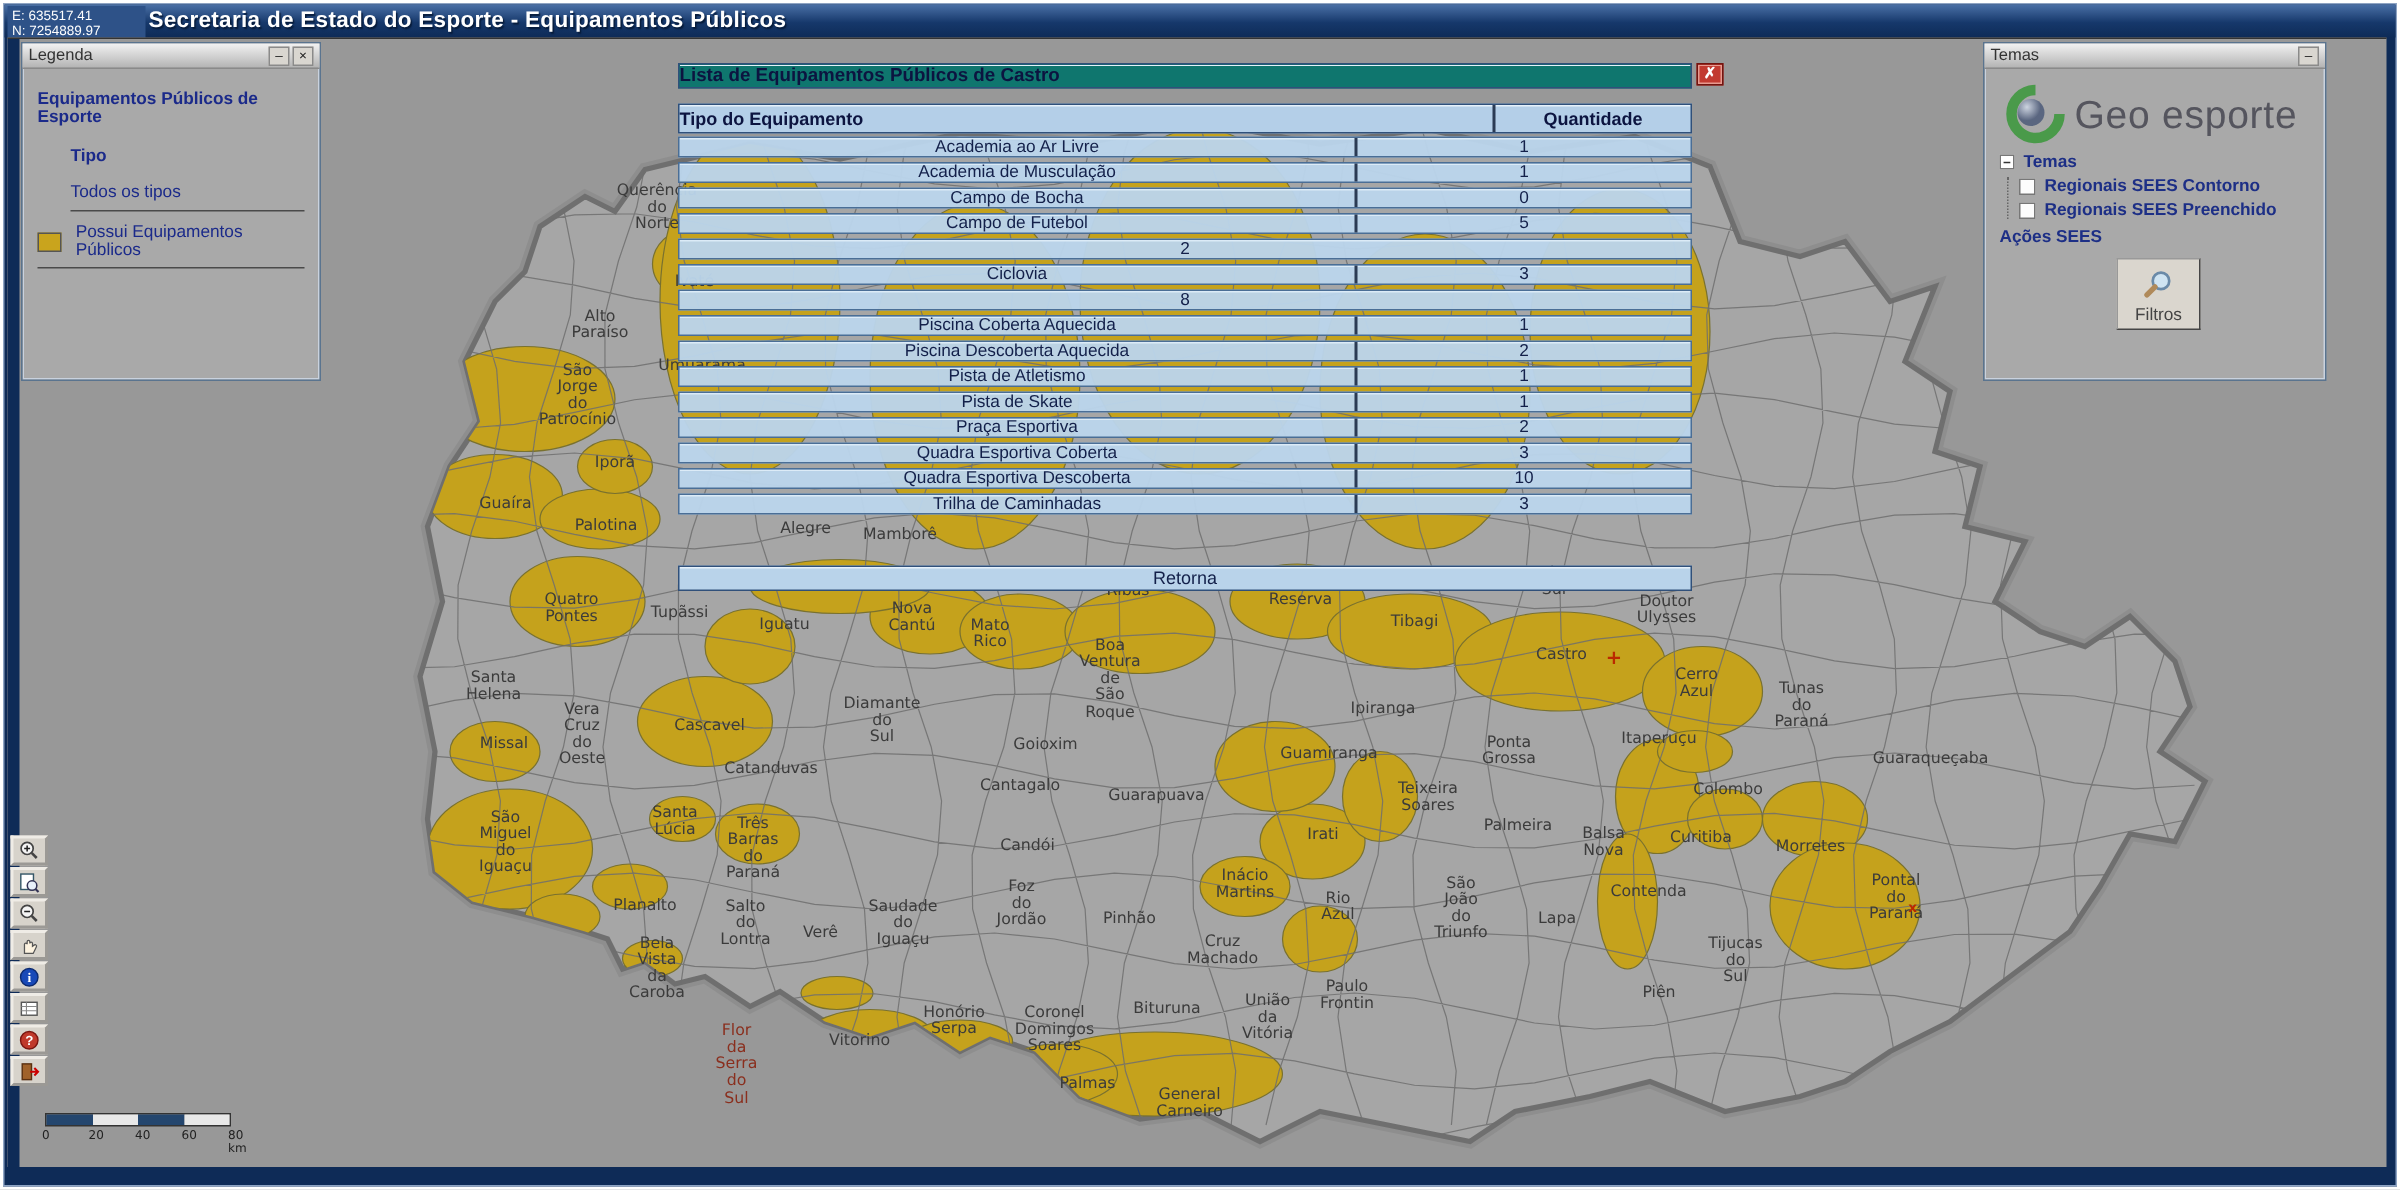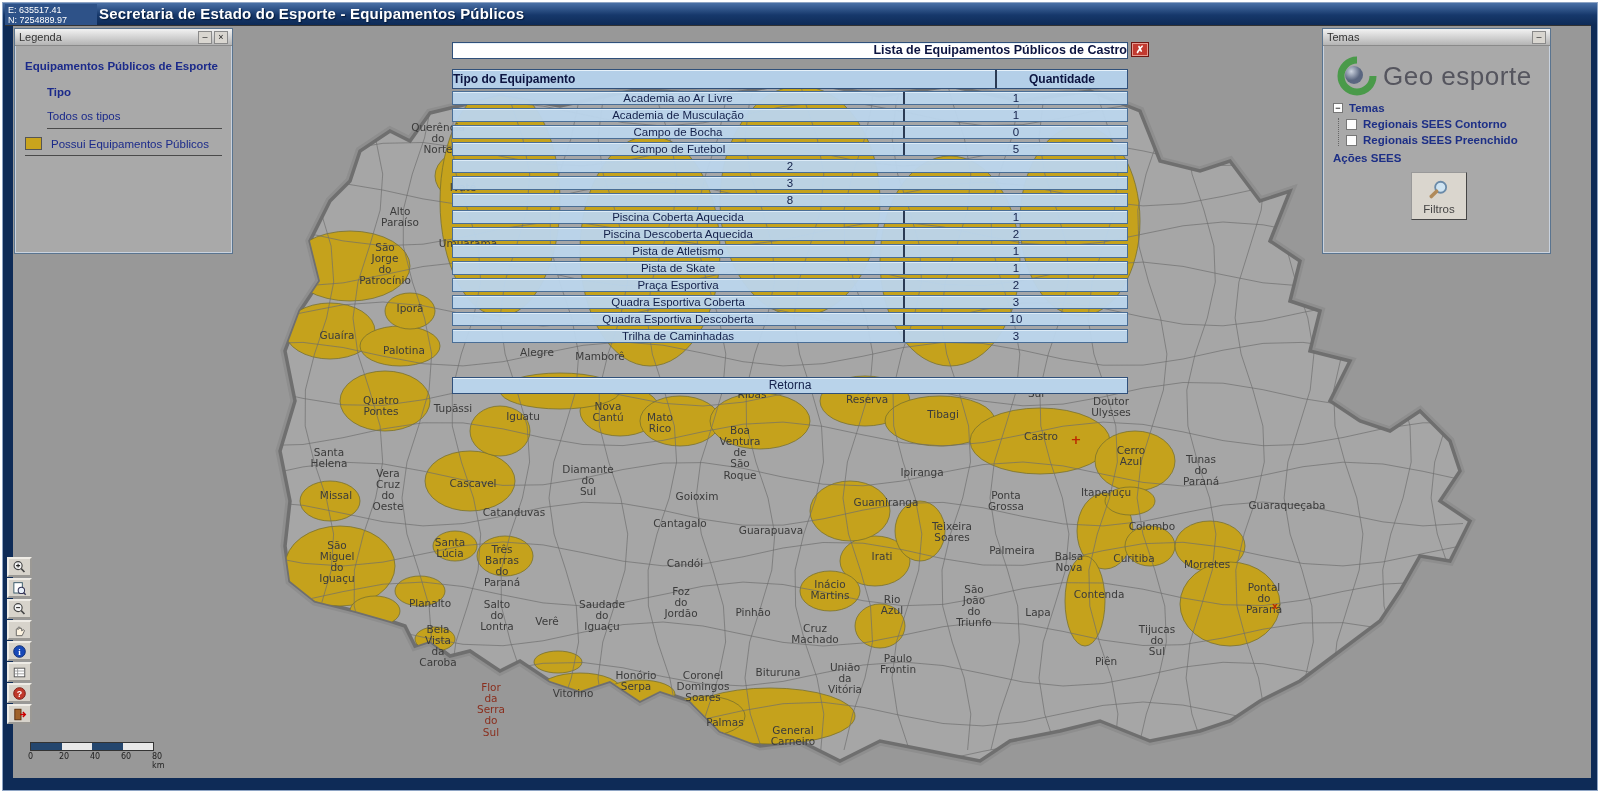--- a/index.html
+++ b/index.html
@@ -22,21 +22,21 @@
     font-family:"DejaVu Sans",sans-serif;font-size:10.5px;line-height:1.06;color:#3b3b3b;}
   .mapmarker{position:absolute;transform:translate(-50%,-50%);font-weight:bold;font-family:"DejaVu Sans",sans-serif;}
 
   
   .panel{position:absolute;background:#a9a9a9;border:1px solid #5a748f;box-shadow:inset 0 0 0 1px #c9d2de;}
   .panel-title{height:17px;background:linear-gradient(#f2f2f2,#b4b4b4);border-bottom:1px solid #8a8a8a;
     display:flex;align-items:center;padding:0 4px;font-size:11px;color:#333;}
   .panel-title .grow{flex:1;}
   .pbtn{width:14px;height:13px;background:#d9d6d0;border:1px solid #8a8a8a;font-size:9px;line-height:11px;
     text-align:center;color:#222;margin-left:2px;cursor:pointer;}
-  #legend-panel{left:9px;top:2px;width:219px;height:226px;}
+  #legend-panel{left:9px;top:2px;width:200px;height:226px;}
   .lg-head{margin:14px 10px 0 10px;font-size:11.5px;font-weight:bold;color:#1b2a8a;}
   .lg-group{margin:14px 10px 0 32px;font-size:11.5px;font-weight:bold;color:#1b2a8a;}
   .lg-item{margin:12px 10px 0 32px;font-size:11.5px;color:#1b2a8a;}
   .legend-sep{height:1px;background:#4a4a4a;margin:6px 10px 0 32px;}
   .lg-row{display:flex;align-items:center;margin:8px 10px 0 10px;}
   .lg-swatch{width:17px;height:13px;border:1px solid #555;margin-right:9px;}
   .legend-sep2{height:1px;background:#4a4a4a;margin:5px 10px 0 10px;}
 
   #themes-panel{left:1317px;top:2px;width:229px;height:226px;}
   .logo-row{display:flex;align-items:center;margin:10px 8px 4px 14px;}
@@ -60,23 +60,23 @@
   .tbtn svg{width:15px;height:15px;}
 
   
   #scalebar{position:absolute;left:25px;top:716px;width:132px;height:22px;}
   .sb-bar{position:absolute;top:0;left:0;height:9px;width:124px;border:1px solid #333;display:flex;}
   .sb-seg{height:100%;flex:1;}
   .sb-lab{position:absolute;top:10px;font-size:8px;color:#222;font-family:"DejaVu Sans",sans-serif;}
 
   
   #modal{position:absolute;left:447px;top:16px;width:676px;height:336px;}
-  .m-title{position:absolute;left:0;top:0;width:676px;height:17px;background:#ffffff;
-    border:1px solid #30507a;box-shadow:inset 0 1px 0 #e6f1fa;text-align:right;
-    font-size:12.5px;font-weight:bold;color:#0c1440;line-height:15px;padding-left:32px;}
+  .m-title{position:absolute;left:0;top:0;width:676px;height:17px;background:#0f766e;
+    border:1px solid #30507a;box-shadow:inset 0 1px 0 #e6f1fa;text-align:left;
+    font-size:12.5px;font-weight:bold;color:#0c1440;line-height:15px;}
   .m-close{position:absolute;left:679px;top:0;width:18px;height:15px;background:#c23a30;
     border:1px solid #701510;box-shadow:inset 0 0 0 1px #e79a90;color:#fff;font-size:10px;
     line-height:13px;text-align:center;cursor:pointer;font-weight:bold;}
   .m-head{position:absolute;left:0;top:27px;width:676px;height:20px;background:#b4cfe8;
     border:1px solid #30507a;box-shadow:inset 0 1px 0 #e6f1fa;display:flex;align-items:center;
     font-size:12px;font-weight:bold;color:#0c1440;}
   .m-head .c1{width:544px;border-right:2px solid #2b3b54;height:100%;line-height:18px;}
   .m-head .c2{flex:1;text-align:center;}
   #modal-rows{position:absolute;left:0;top:49px;width:676px;}
   .trow{display:flex;height:14px;margin-bottom:3px;background:rgba(186,212,235,.96);
@@ -378,20 +378,21 @@
             <div class="c2">0</div>
           </div>
           <div class="trow">
             <div class="c1">Campo de Futebol</div>
             <div class="c2">5</div>
           </div>
           <div class="trow">
             <div class="c2">2</div>
           </div>
           <div class="trow">
+            <div class="c1">Ciclovia</div>
             <div class="c2">3</div>
           </div>
           <div class="trow">
             <div class="c2">8</div>
           </div>
           <div class="trow">
             <div class="c1">Piscina Coberta Aquecida</div>
             <div class="c2">1</div>
           </div>
           <div class="trow">

